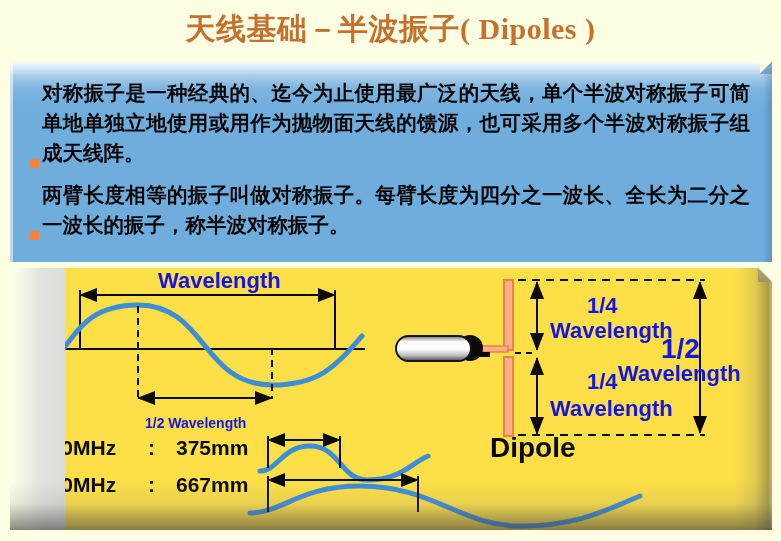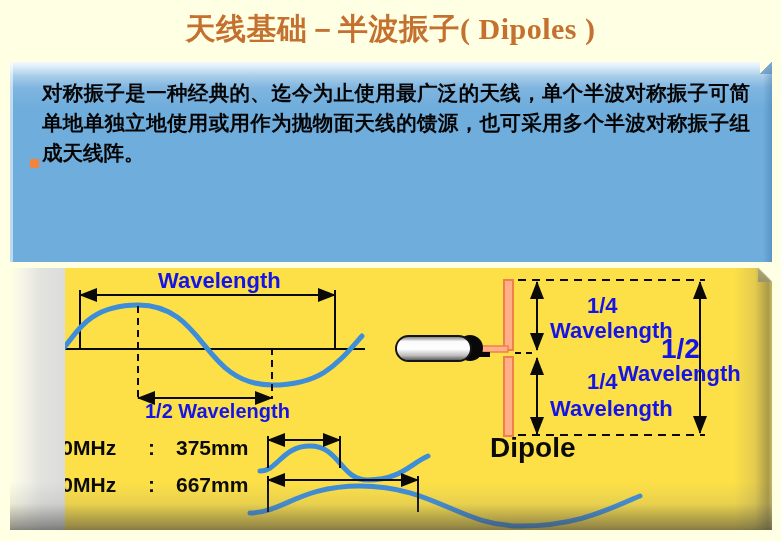--- a/index.html
+++ b/index.html
@@ -119,20 +119,24 @@
   </div>
 
   <div class="blue-panel">
     <div class="bullets">
 
       <div class="bullet-row">
         <div class="bullet-marker"></div>
         <div class="bullet-text">对称振子是一种经典的、迄今为止使用最广泛的天线，单个半波对称振子可简单地单独立地使用或用作为抛物面天线的馈源，也可采用多个半波对称振子组成天线阵。</div>
       </div>
 
+      <div class="bullet-row">
+        <div class="bullet-marker"></div>
+        <div class="bullet-text">两臂长度相等的振子叫做对称振子。每臂长度为四分之一波长、全长为二分之一波长的振子，称半波对称振子。</div>
+      </div>
 
     </div>
     <div class="blue-bevel-right"></div>
     <div class="blue-bevel-corner"></div>
   </div>
 
   <div class="gray-panel">
 
     <svg class="diagram" viewBox="0 0 762 262">
       <defs>
@@ -194,21 +198,21 @@
       <line x1="258" y1="172" x2="330" y2="172" stroke="#0A0A0A" stroke-width="2" marker-start="url(#ah2)" marker-end="url(#ah)"></line>
 
       <path d="M 240 245 C 272 245 290 218 350 218 C 424 218 450 258 510 258 C 570 258 600 240 630 228" fill="none" stroke="#3D8DD9" stroke-width="5" stroke-linecap="round"></path>
       <line x1="258" y1="208" x2="258" y2="244" stroke="#0A0A0A" stroke-width="2"></line>
       <line x1="408" y1="208" x2="408" y2="244" stroke="#0A0A0A" stroke-width="2"></line>
       <line x1="258" y1="212" x2="408" y2="212" stroke="#0A0A0A" stroke-width="2" marker-start="url(#ah2)" marker-end="url(#ah)"></line>
     </svg>
 
     <div class="lbl" style="left:148px;top:0px;font-size:22px;">Wavelength</div>
 
-    <div class="lbl" style="left:135px;top:132px;font-size:20px;">1/2 Wavelength</div>
+    <div class="lbl" style="left:135px;top:147px;font-size:14px;">1/2 Wavelength</div>
 
     <div class="lbl" style="left:577px;top:25px;font-size:22px;">1/4</div>
     <div class="lbl" style="left:540px;top:50px;font-size:22px;">Wavelength</div>
 
     <div class="lbl" style="left:577px;top:101px;font-size:22px;">1/4</div>
     <div class="lbl" style="left:540px;top:128px;font-size:22px;">Wavelength</div>
 
     <div class="lbl" style="left:651px;top:65px;font-size:28px;">1/2</div>
     <div class="lbl" style="left:608px;top:93px;font-size:22px;">Wavelength</div>
 

